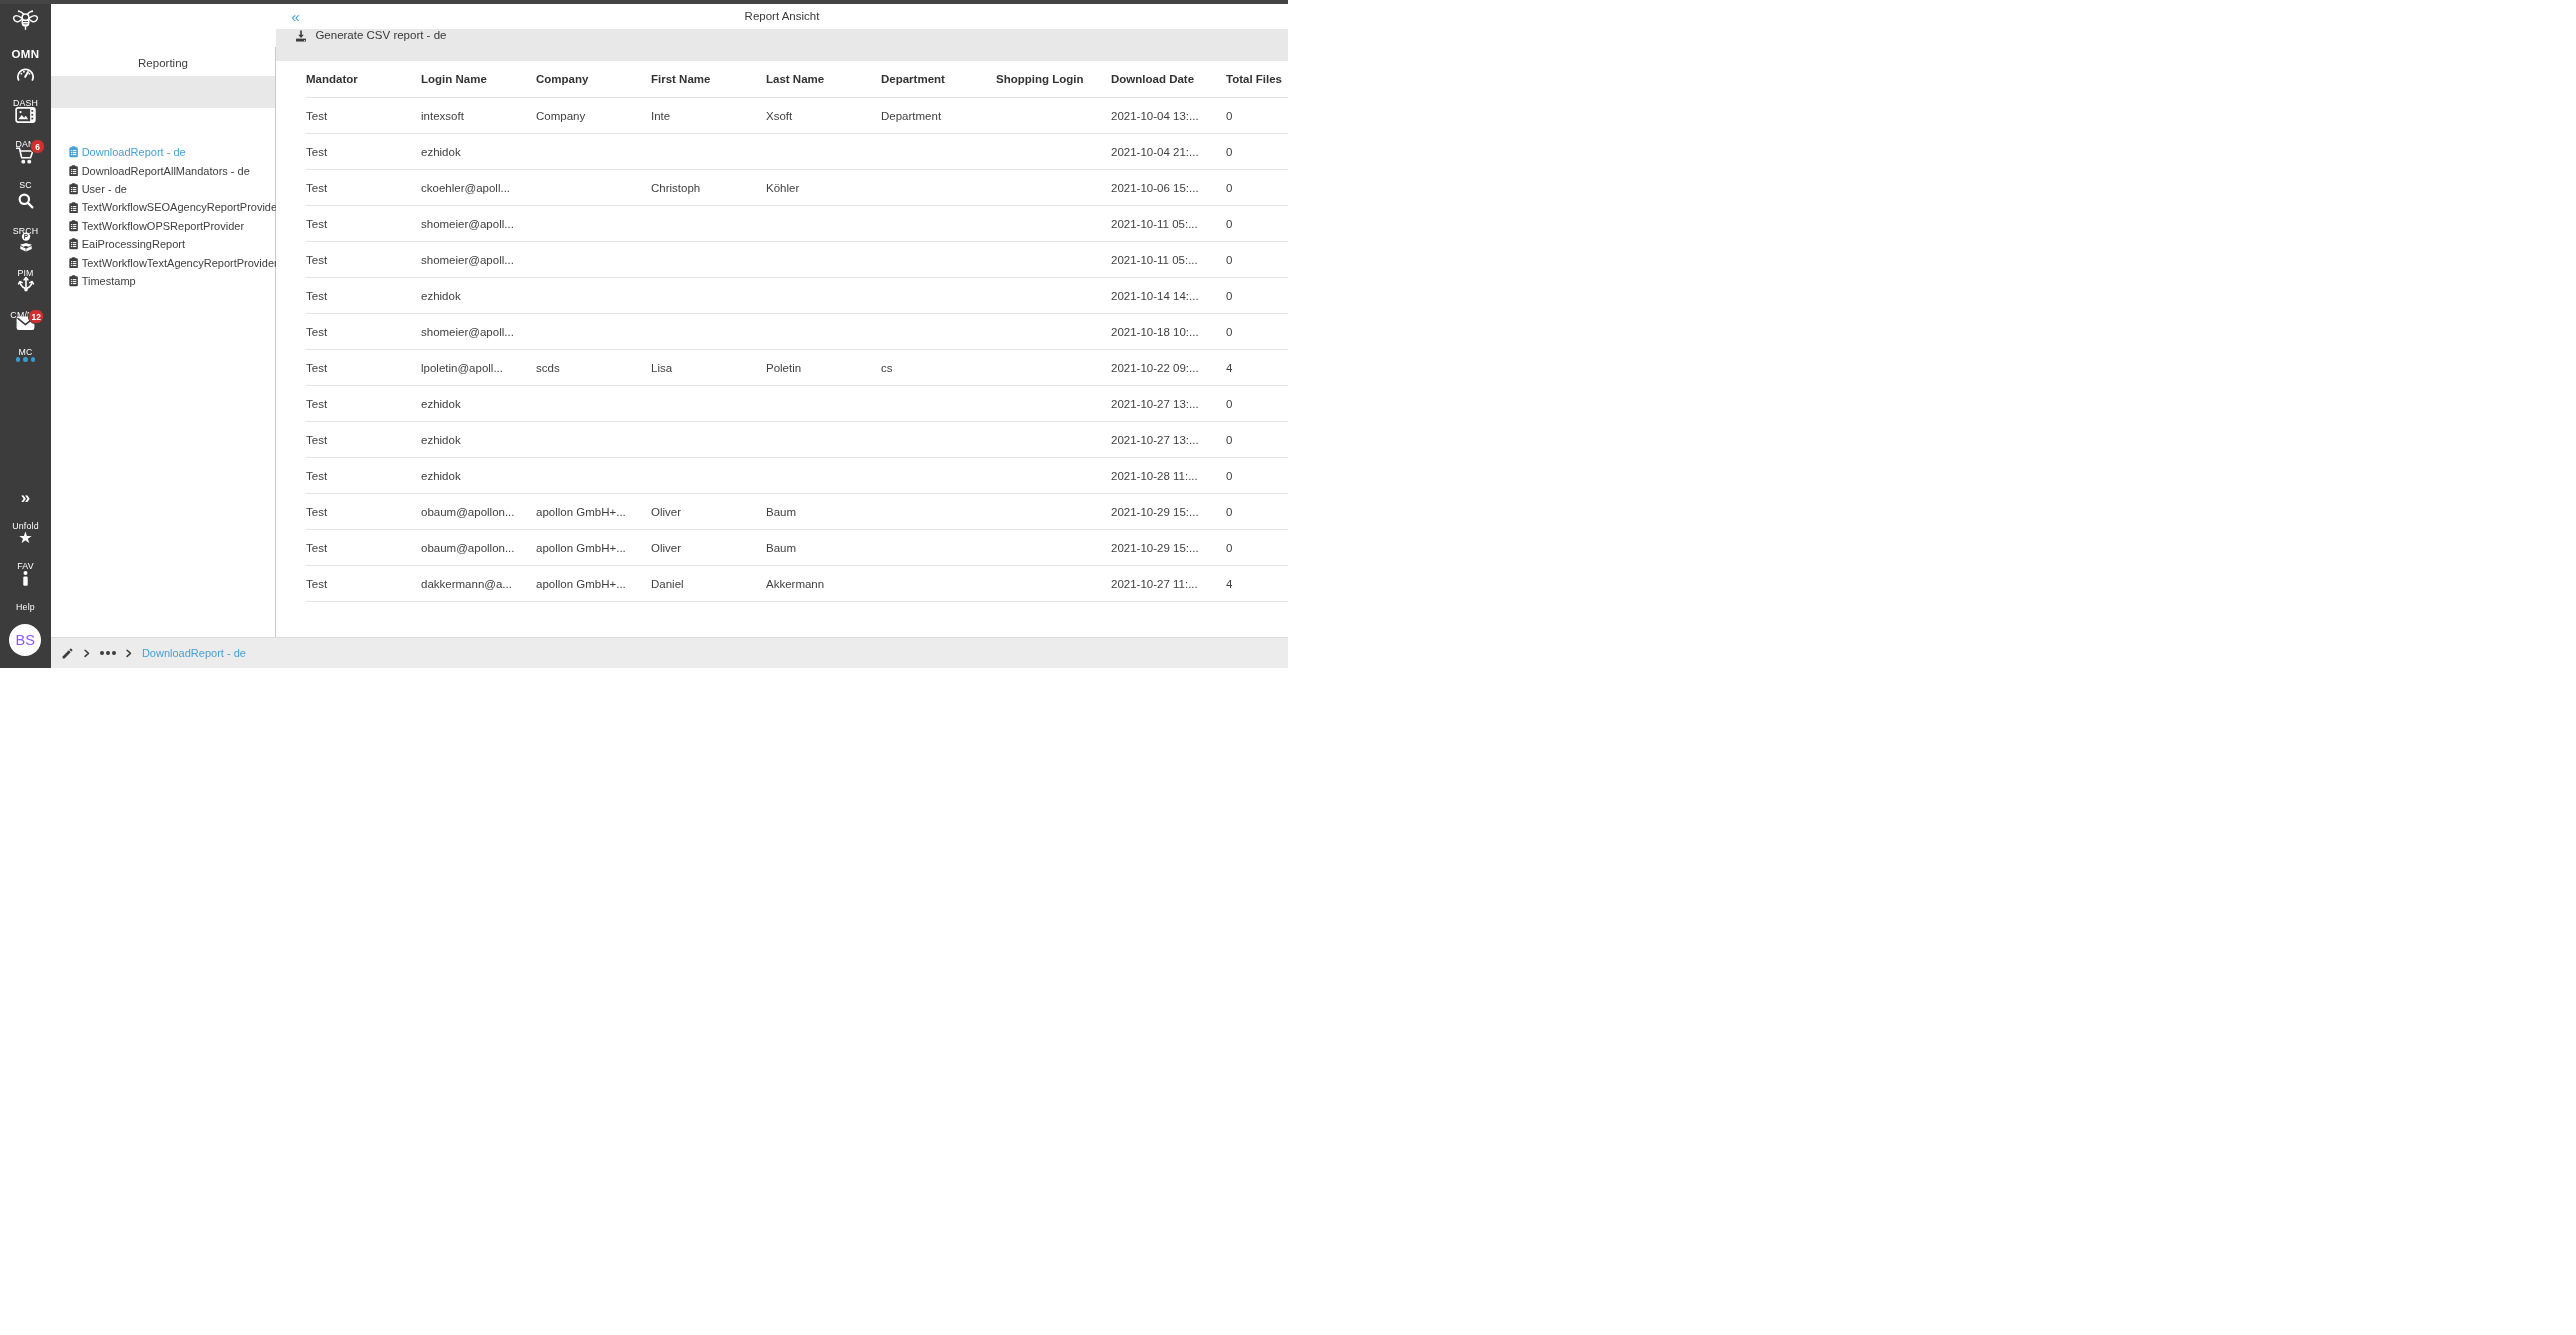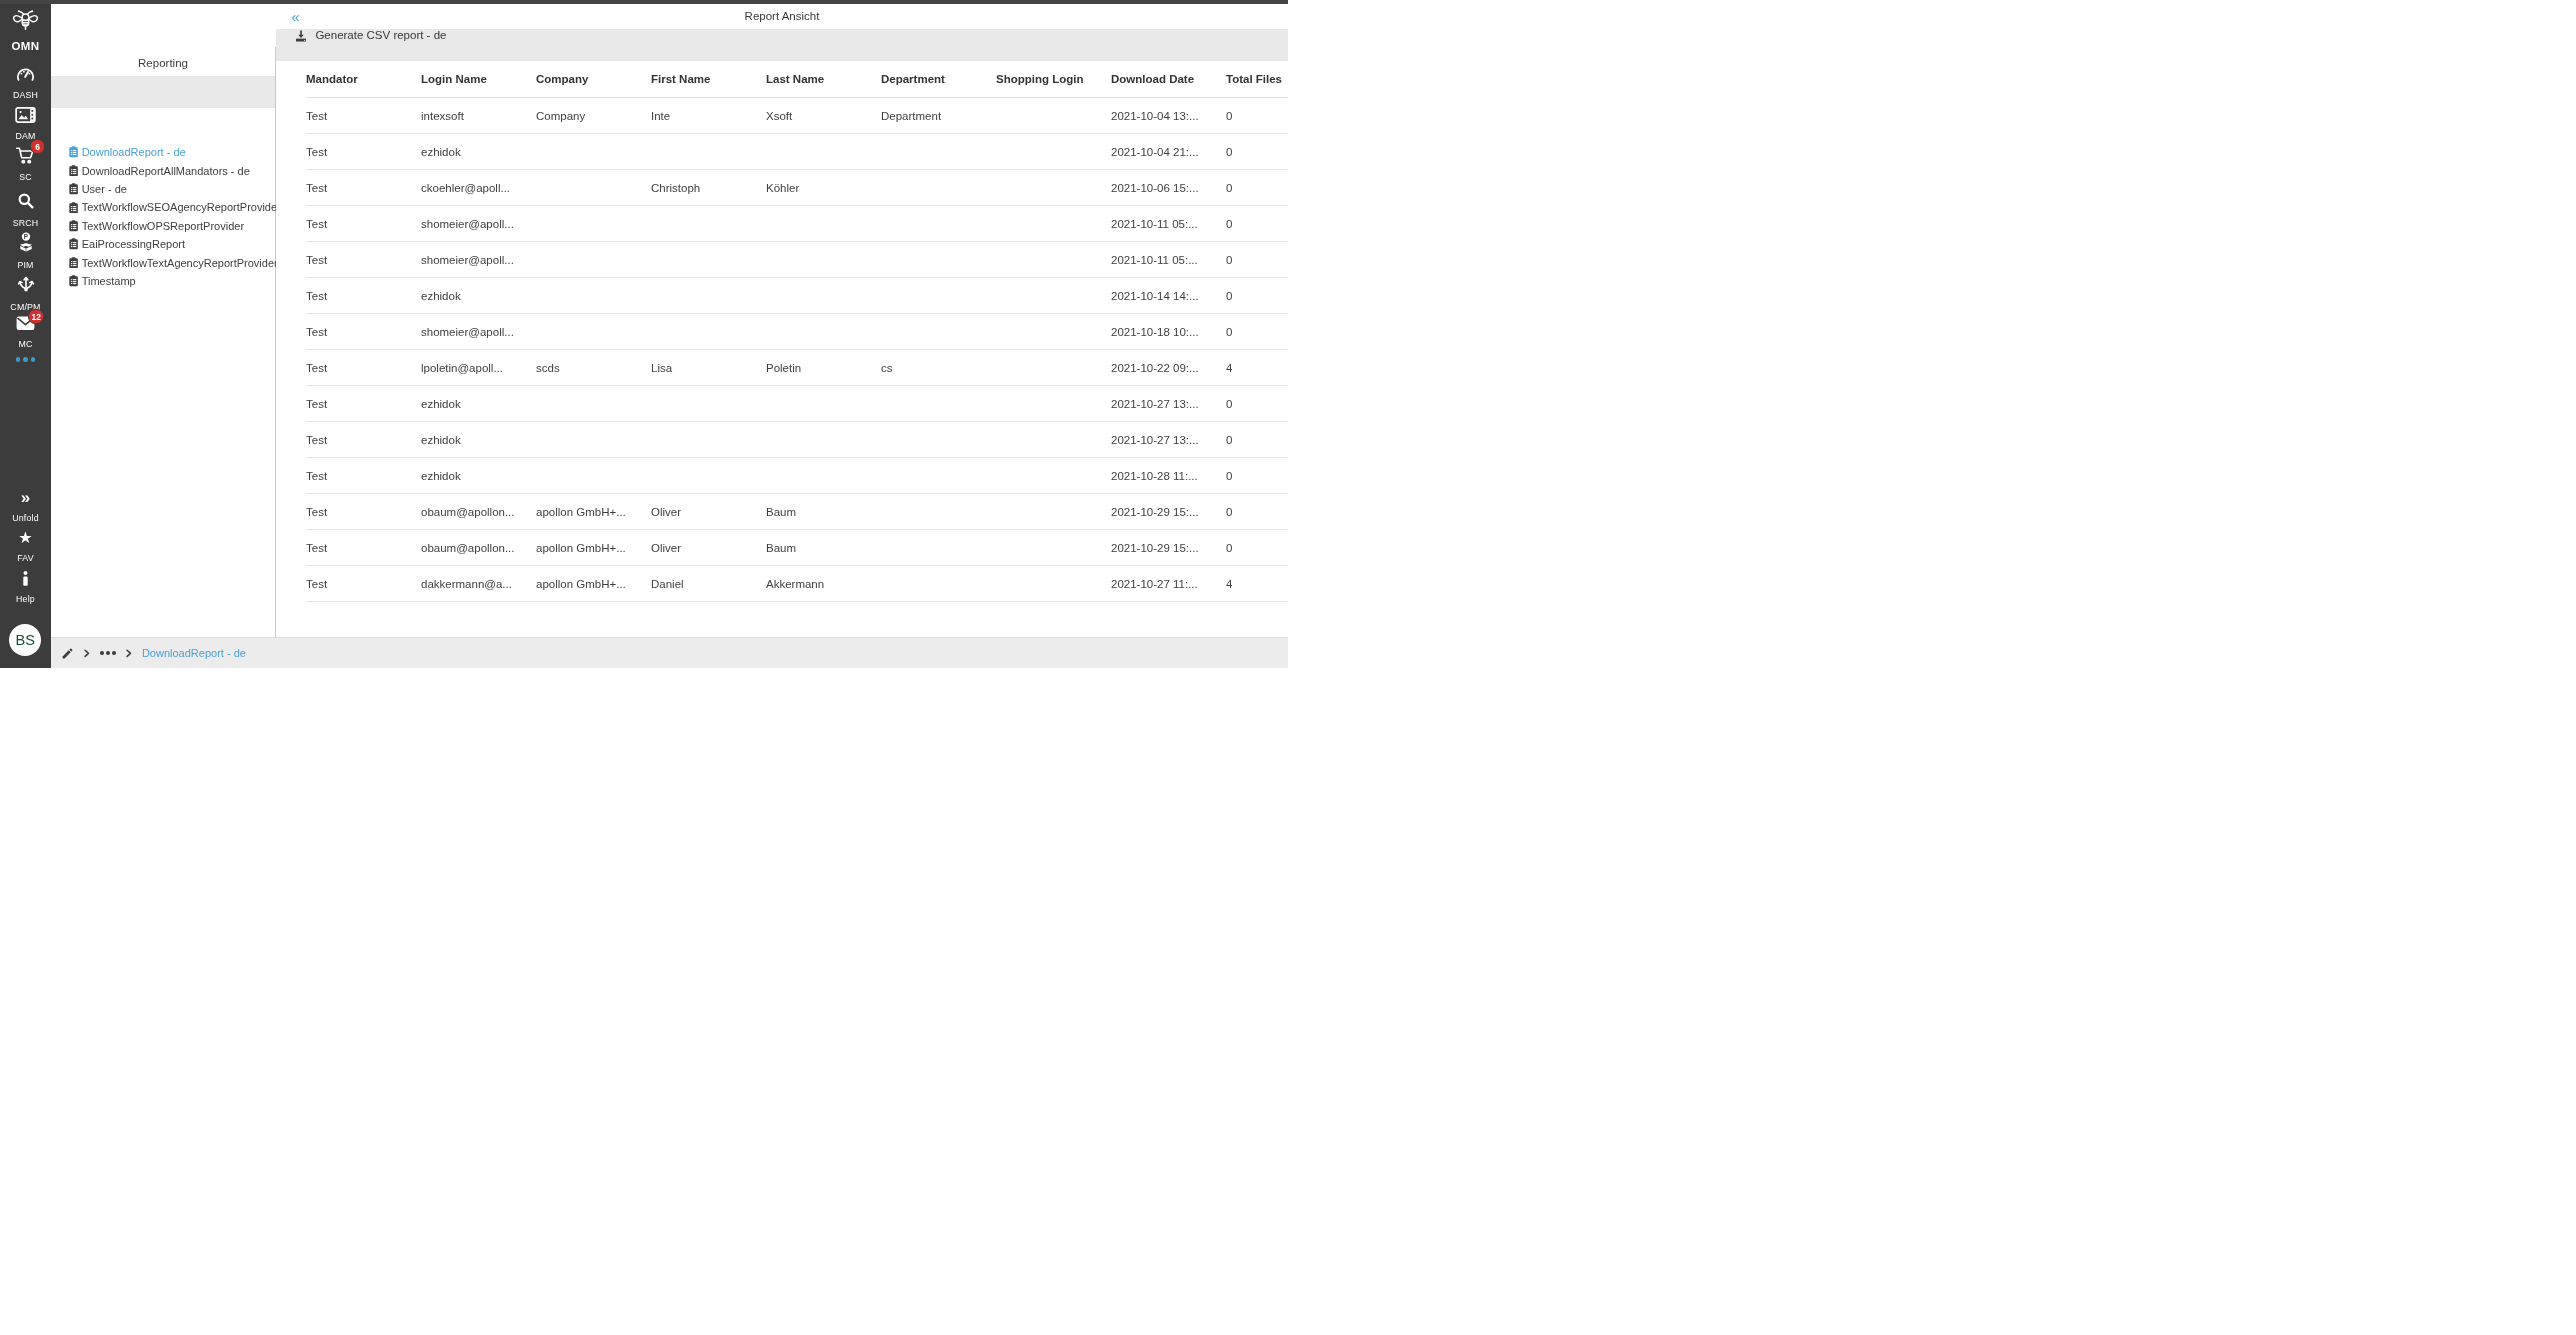--- a/index.html
+++ b/index.html
@@ -6,34 +6,34 @@
   body{
     width:1288px;height:668px;position:relative;overflow:hidden;
     background:#ffffff;font-family:"Liberation Sans",sans-serif;
     -webkit-font-smoothing:antialiased;
   }
   
   .top-strip{position:absolute;left:0;top:0;right:0;height:3.8px;background:#454545;z-index:40;}
 
   
   .sidebar{position:absolute;left:0;top:0;bottom:0;width:51px;background:#3c3c3c;z-index:30;}
-  .side-item{position:absolute;left:0;width:51px;display:flex;flex-direction:column;align-items:center;gap:8px;color:#fff;cursor:pointer;}
+  .side-item{position:absolute;left:0;width:51px;display:flex;flex-direction:column;align-items:center;gap:16px;color:#fff;cursor:pointer;}
   .side-label{font-size:8.8px;color:#fff;letter-spacing:0.2px;}
   .logo-label{font-size:11.5px;font-weight:bold;letter-spacing:0.4px;}
   .iconbox{position:relative;display:flex;align-items:center;justify-content:center;}
   .badge{
     position:absolute;top:-7px;right:-9.2px;min-width:8.4px;height:13px;padding:0 2.3px;
     background:#d03030;border-radius:7px;color:#fff;font-size:8.4px;font-weight:bold;
     display:flex;align-items:center;justify-content:center;border:1.5px solid #3c3c3c;box-sizing:content-box;
   }
   .side-dots{display:flex;gap:3.1px;}
   .side-dots i{width:4.6px;height:4.6px;border-radius:50%;background:#3a9ccc;display:block;}
   .avatar{
     position:absolute;left:9.2px;top:624px;width:32px;height:32px;border-radius:50%;
-    background:#ffffff;color:#14532d;display:flex;align-items:center;justify-content:center;
+    background:#ffffff;color:#8b5cf6;display:flex;align-items:center;justify-content:center;
     font-size:14.6px;z-index:31;cursor:pointer;
   }
 
   
   .content{position:absolute;left:51px;top:0;right:0;bottom:31px;display:flex;}
 
   
   .report-panel{width:225px;background:#fff;border-right:0.8px solid #c9c9c9;box-sizing:border-box;position:relative;margin-top:47px;}
   .panel-header{height:29px;display:flex;align-items:center;justify-content:center;font-size:11.5px;color:#3f3f3f;padding-top:3.8px;box-sizing:border-box;}
   .panel-toolbar{height:32px;background:#e8e8e8;}

